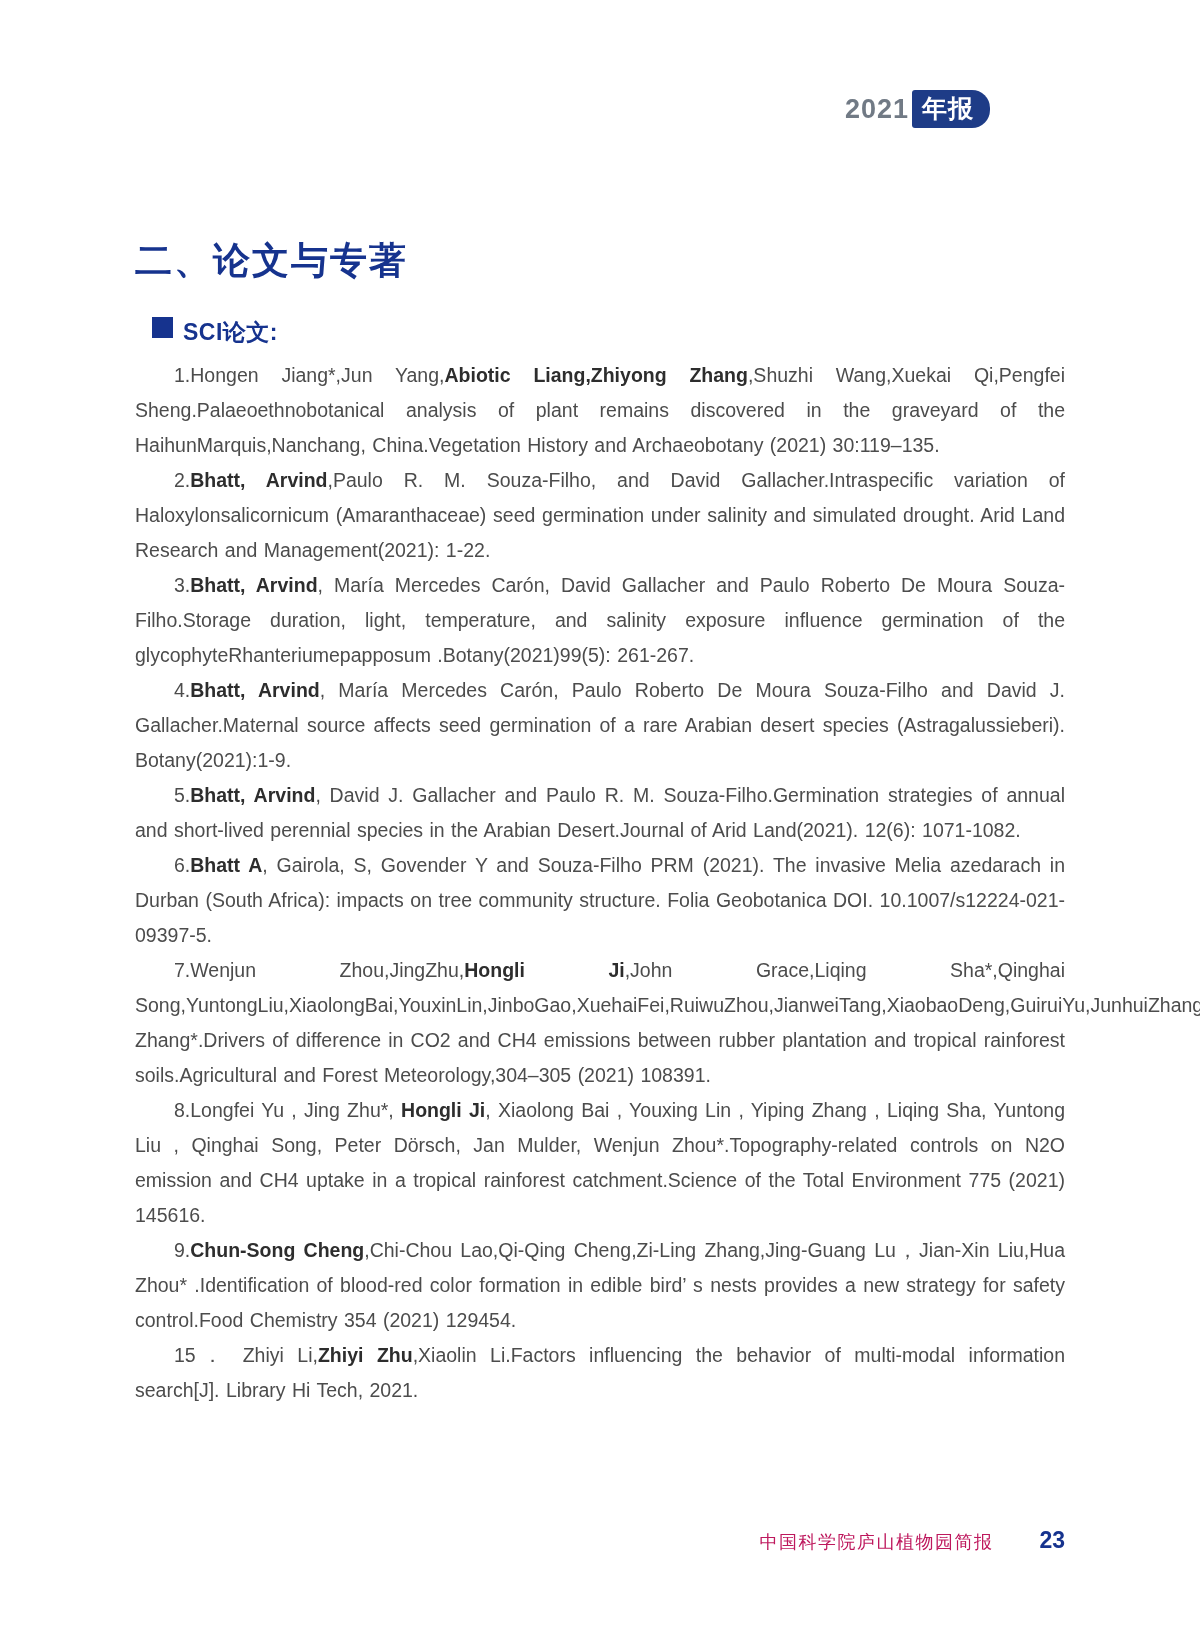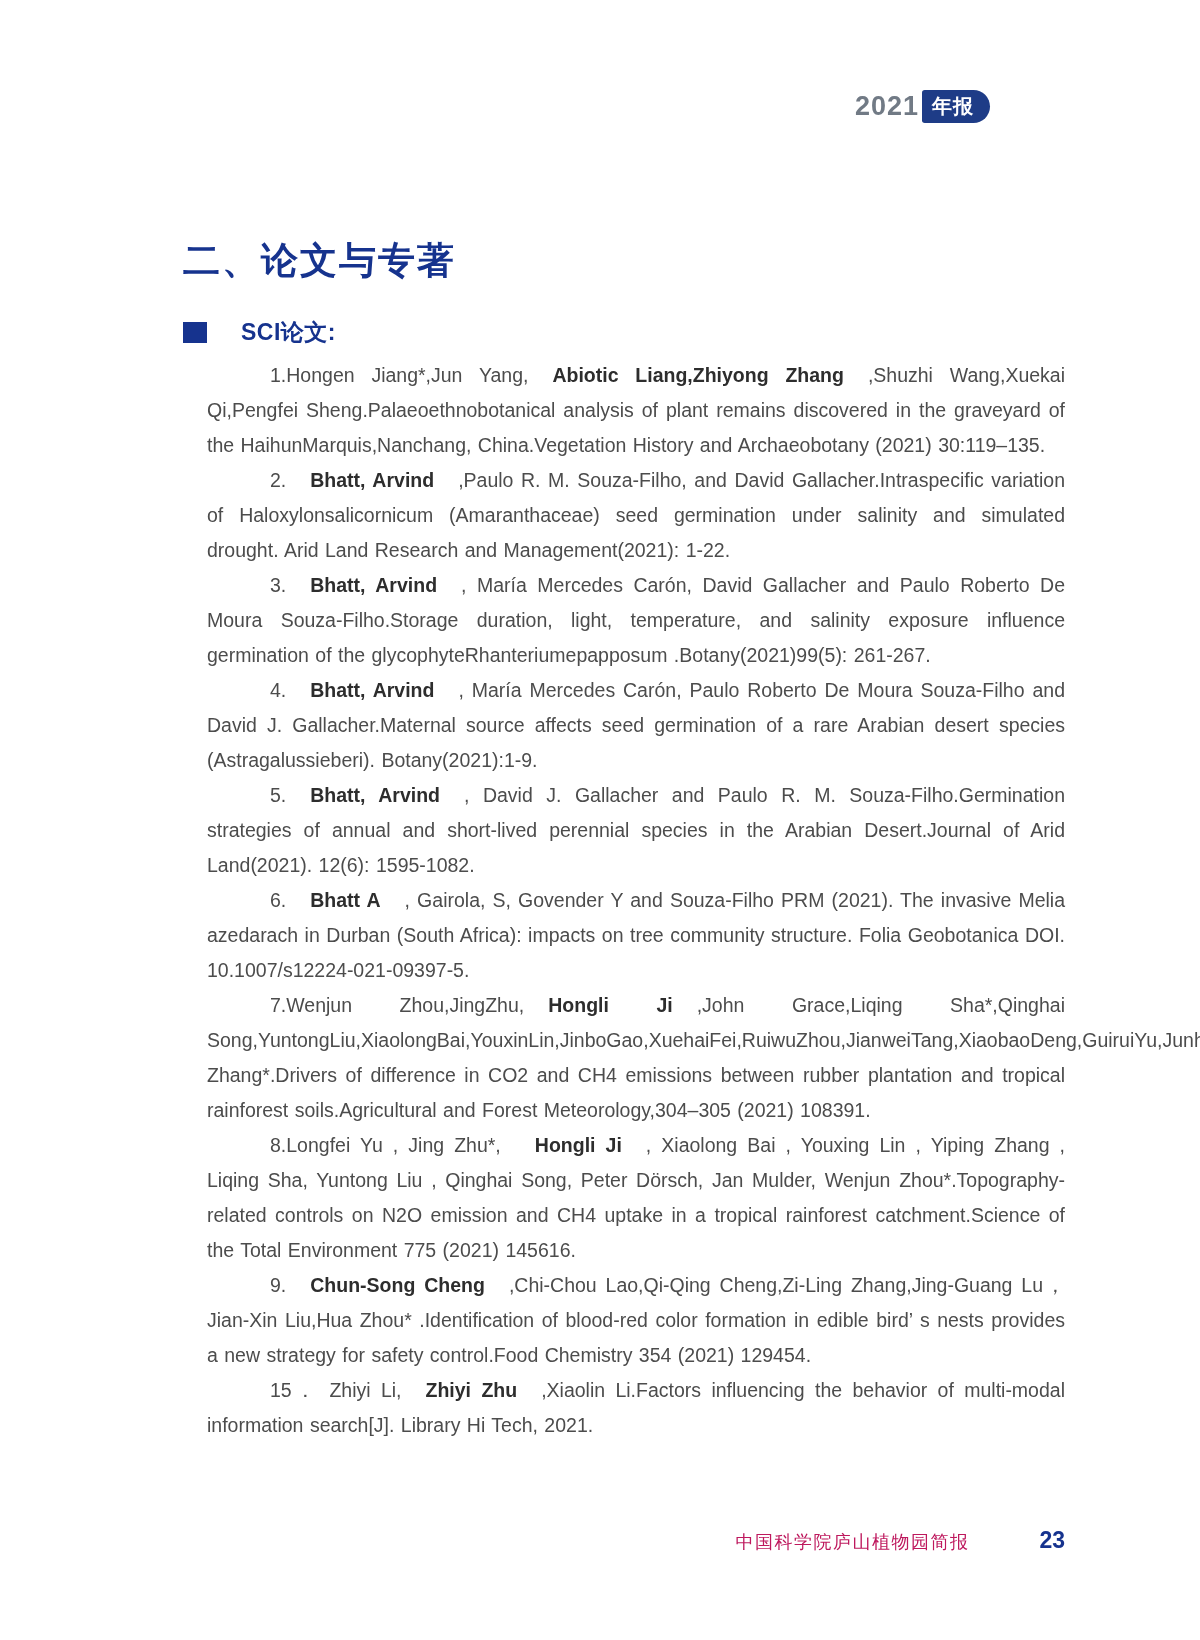--- a/index.html
+++ b/index.html
@@ -1,15 +1,15 @@
 <!DOCTYPE html>
 <html><head>
 <meta charset="utf-8">
 <style>
-  * { box-sizing: border-box; padding-left: 24px; }
+  * { box-sizing: border-box; }
   html, body { margin: 0; padding: 0; }
   body {
     width: 1200px;
     height: 1640px;
     background: #ffffff;
     font-family: "Liberation Sans", "DejaVu Sans", sans-serif;
     position: relative;
     overflow: hidden;
   }
   .page { width: 1200px; height: 1640px; position: relative; }
@@ -26,21 +26,21 @@
     color: #717a85;
     font-weight: 700;
     font-size: 27px;
     letter-spacing: 1px;
     margin-right: 3px;
   }
   .badge {
     background: #1e3c87;
     color: #ffffff;
     font-weight: 700;
-    font-size: 20px;
+    font-size: 25px;
     line-height: 1;
     padding: 6px 16px 7px 10px;
     border-radius: 3px 18px 18px 3px;
     letter-spacing: 1px;
   }
 
   .content {
     position: absolute;
     top: 0;
     left: 135px;
@@ -53,21 +53,21 @@
     line-height: 1.15;
     font-weight: 700;
     color: #16338e;
     letter-spacing: 2px;
     font-family: Liberation Serif, serif;
   }
 
   .section-header {
     margin-top: 34px;
     display: flex;
-    align-items: center;
+    margin-left: 17px;
   }
   .sq {
     width: 21px;
     height: 21px;
     background: #16338e;
     display: inline-block;
     margin-right: 10px;
     flex: 0 0 auto;
   }
   .section-label {
@@ -129,21 +129,21 @@
     <div class="section-header">
       <span class="sq"></span>
       <span class="section-label">SCI论文:</span>
     </div>
 
     <div class="papers" id="papers">
         <p class="paper"><span>1.Hongen Jiang*,Jun Yang,</span><span class="b">Abiotic Liang,Zhiyong Zhang</span><span>,Shuzhi Wang,Xuekai Qi,Pengfei Sheng.Palaeoethnobotanical analysis of plant remains discovered in the graveyard of the HaihunMarquis,Nanchang, China.Vegetation History and Archaeobotany (2021) 30:119–135.</span></p>
         <p class="paper"><span>2.</span><span class="b">Bhatt, Arvind</span><span>,Paulo R. M. Souza-Filho, and David Gallacher.Intraspecific variation of Haloxylonsalicornicum (Amaranthaceae) seed germination under salinity and simulated drought. Arid Land Research and Management(2021): 1-22.</span></p>
         <p class="paper"><span>3.</span><span class="b">Bhatt, Arvind</span><span>, María Mercedes Carón, David Gallacher and Paulo Roberto De Moura Souza-Filho.Storage duration, light, temperature, and salinity exposure influence germination of the glycophyteRhanteriumepapposum .Botany(2021)99(5): 261-267.</span></p>
         <p class="paper"><span>4.</span><span class="b">Bhatt, Arvind</span><span>, María Mercedes Carón, Paulo Roberto De Moura Souza-Filho and David J. Gallacher.Maternal source affects seed germination of a rare Arabian desert species (Astragalussieberi). Botany(2021):1-9.</span></p>
-        <p class="paper"><span>5.</span><span class="b">Bhatt, Arvind</span><span>, David J. Gallacher and Paulo R. M. Souza-Filho.Germination strategies of annual and short-lived perennial species in the Arabian Desert.Journal of Arid Land(2021). 12(6): 1595-1082.</span></p>
+        <p class="paper"><span>5.</span><span class="b">Bhatt, Arvind</span><span>, David J. Gallacher and Paulo R. M. Souza-Filho.Germination strategies of annual and short-lived perennial species in the Arabian Desert.Journal of Arid Land(2021). 12(6): 1071-1082.</span></p>
         <p class="paper"><span>6.</span><span class="b">Bhatt A</span><span>, Gairola, S, Govender Y and Souza-Filho PRM (2021). The invasive Melia azedarach in Durban (South Africa): impacts on tree community structure. Folia Geobotanica DOI. 10.1007/s12224-021-09397-5.</span></p>
         <p class="paper"><span>7.Wenjun Zhou,JingZhu,</span><span class="b">Hongli Ji</span><span>,John Grace,Liqing Sha*,Qinghai Song,YuntongLiu,XiaolongBai,YouxinLin,JinboGao,XuehaiFei,RuiwuZhou,JianweiTang,XiaobaoDeng,GuiruiYu,JunhuiZhang,XunhuaZheng,JunbinZhao,Yiping Zhang*.Drivers of difference in CO2 and CH4 emissions between rubber plantation and tropical rainforest soils.Agricultural and Forest Meteorology,304–305 (2021) 108391.</span></p>
         <p class="paper"><span>8.Longfei Yu , Jing Zhu*, </span><span class="b">Hongli Ji</span><span>, Xiaolong Bai , Youxing Lin , Yiping Zhang , Liqing Sha, Yuntong Liu , Qinghai Song, Peter Dörsch, Jan Mulder, Wenjun Zhou*.Topography-related controls on N2O emission and CH4 uptake in a tropical rainforest catchment.Science of the Total Environment 775 (2021) 145616.</span></p>
         <p class="paper"><span>9.</span><span class="b">Chun-Song Cheng</span><span>,Chi-Chou Lao,Qi-Qing Cheng,Zi-Ling Zhang,Jing-Guang Lu，Jian-Xin Liu,Hua Zhou* .Identification of blood-red color formation in edible bird’ s nests provides a new strategy for safety control.Food Chemistry 354 (2021) 129454.</span></p>
         <p class="paper"><span>15． Zhiyi Li,</span><span class="b">Zhiyi Zhu</span><span>,Xiaolin Li.Factors influencing the behavior of multi-modal information search[J]. Library Hi Tech, 2021.</span></p>
       </div>
   </div>
 
   <div class="page-footer">
     <span class="footer-text">中国科学院庐山植物园简报</span>

